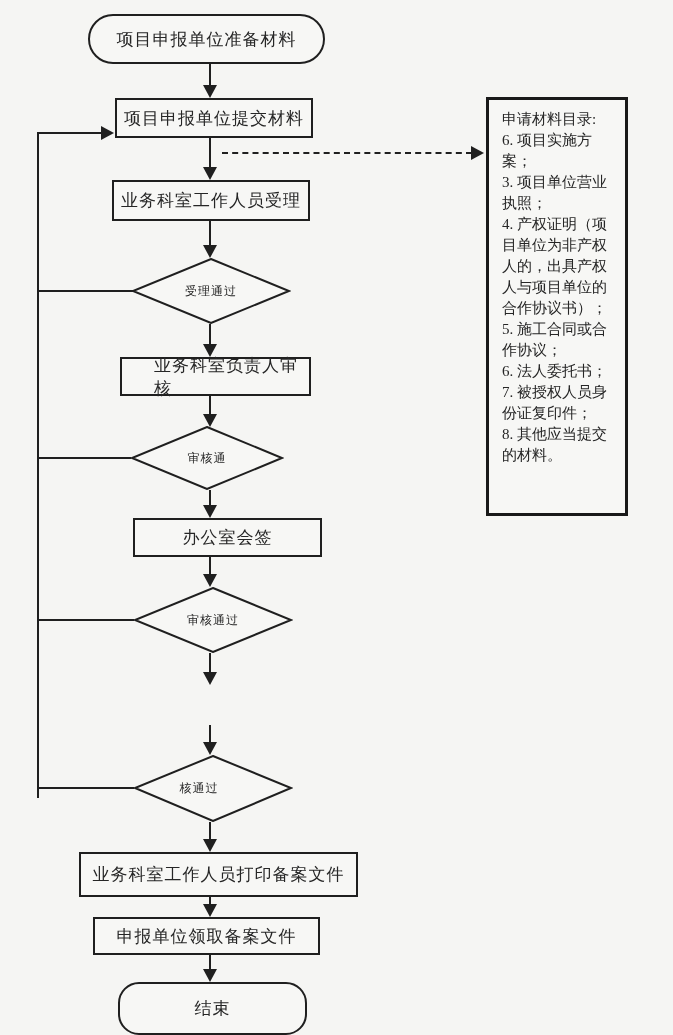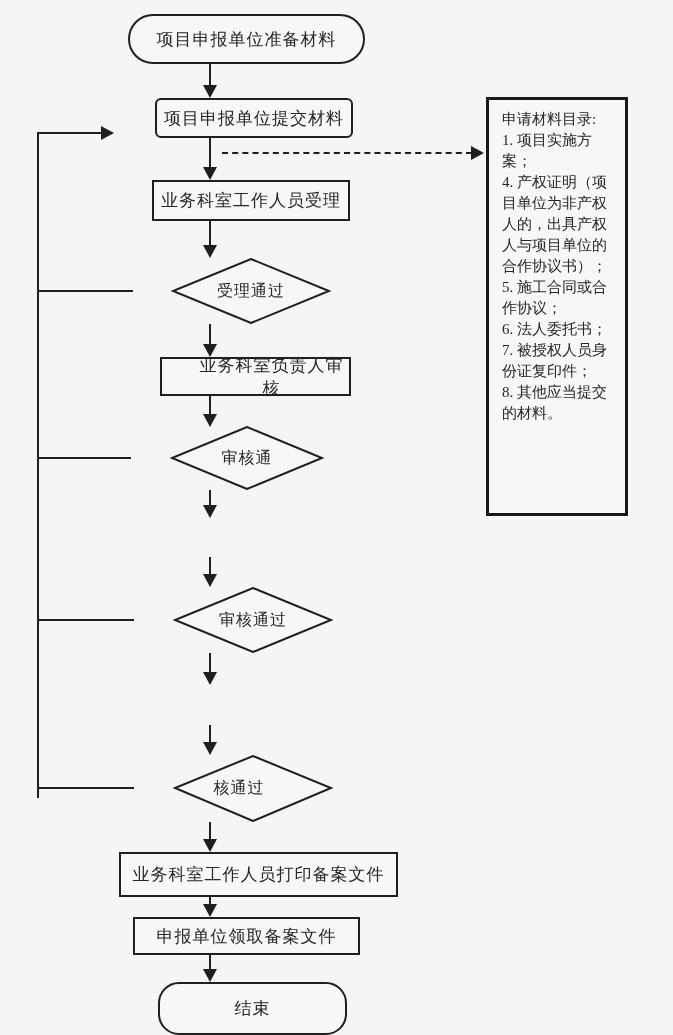--- a/index.html
+++ b/index.html
@@ -2,29 +2,29 @@
 <html><head>
 <meta charset="utf-8">
 <style>
   html,body{margin:0;padding:0;background:#ffffff;}
   .canvas{
     position:relative;width:673px;height:1035px;background:#f5f5f3;
     font-family:"Liberation Serif","DejaVu Serif",serif;color:#262626;overflow:hidden;
   }
   .node{
     position:absolute;box-sizing:border-box;
-    display:flex;align-items:center;justify-content:center;text-align:center;margin-left:40px;
+    display:flex;align-items:center;justify-content:center;
   }
   .process,.terminator{
     border:2px solid #1f1f1f;background:#f7f7f5;font-size:17px;letter-spacing:1px;
   }
   .terminator{border-radius:26px;}
   .decision{background:transparent;}
   .decision svg{position:absolute;left:0;top:0;width:100%;height:100%;}
-  .decision .dlabel{position:relative;font-size:16px;letter-spacing:1px;}
+  .decision .dlabel{position:relative;font-size:12px;letter-spacing:1px;}
   .vline{position:absolute;width:2px;background:#1f1f1f;}
   .hline{position:absolute;height:2px;background:#1f1f1f;}
   .dashedline{position:absolute;height:0;border-top:2px dashed #1f1f1f;}
   .ah-down{position:absolute;width:0;height:0;
     border-left:7px solid transparent;border-right:7px solid transparent;
     border-top:13px solid #1f1f1f;}
   .ah-right{position:absolute;width:0;height:0;
     border-top:7px solid transparent;border-bottom:7px solid transparent;
     border-left:13px solid #1f1f1f;}
   .sidebox{
@@ -37,21 +37,21 @@
 </style>
 </head>
 <body>
 
 <div class="canvas">
 
   <div class="node terminator" style="left:88px;top:14px;width:237px;height:50px;border-radius:26px;">
     <span>项目申报单位准备材料</span>
   </div>
 
-  <div class="node process" style="left:115px;top:98px;width:198px;height:40px;border-radius:6px;">
+  <div class="node process" style="left:115px;top:98px;width:198px;height:40px;">
     <span>项目申报单位提交材料</span>
   </div>
 
   <div class="node process" style="left:112px;top:180px;width:198px;height:41px;">
     <span>业务科室工作人员受理</span>
   </div>
 
   <div class="node decision" style="left:131px;top:258px;width:160px;height:66px;">
     <svg viewBox="0 0 160 66" preserveAspectRatio="none">
       <polygon points="80,1 158,33 80,65 2,33" fill="#f7f7f5" stroke="#1f1f1f" stroke-width="2"></polygon>
@@ -63,20 +63,23 @@
     <span>业务科室负责人审核</span>
   </div>
 
   <div class="node decision" style="left:130px;top:426px;width:154px;height:64px;">
     <svg viewBox="0 0 154 64" preserveAspectRatio="none">
       <polygon points="77,1 152,32 77,63 2,32" fill="#f7f7f5" stroke="#1f1f1f" stroke-width="2"></polygon>
     </svg>
     <span class="dlabel">审核通</span>
   </div>
 
+  <div class="node process" style="left:133px;top:518px;width:189px;height:39px;">
+    <span>办公室会签</span>
+  </div>
 
   <div class="node decision" style="left:133px;top:587px;width:160px;height:66px;">
     <svg viewBox="0 0 160 66" preserveAspectRatio="none">
       <polygon points="80,1 158,33 80,65 2,33" fill="#f7f7f5" stroke="#1f1f1f" stroke-width="2"></polygon>
     </svg>
     <span class="dlabel">审核通过</span>
   </div>
 
 
   <div class="node process" style="left:79px;top:852px;width:279px;height:45px;">
@@ -140,21 +143,22 @@
   <div class="hline" style="left:38px;top:290px;width:95px;"></div>
   <div class="hline" style="left:38px;top:457px;width:93px;"></div>
   <div class="hline" style="left:38px;top:619px;width:96px;"></div>
   <div class="hline" style="left:38px;top:787px;width:96px;"></div>
 
   <div class="dashedline" style="left:222px;top:152px;width:250px;"></div>
   <div class="ah-right" style="left:471px;top:146px;"></div>
 
   <div class="sidebox">
     <div class="mat-item">申请材料目录:</div>
-    <div class="mat-item">1. 项目实施方案；</div>
+    <div class="mat-item">6. 项目实施方案；</div>
+    <div class="mat-item">3. 项目单位营业执照；</div>
     <div class="mat-item">4. 产权证明（项目单位为非产权人的，出具产权人与项目单位的合作协议书）；</div>
     <div class="mat-item">5. 施工合同或合作协议；</div>
     <div class="mat-item">6. 法人委托书；</div>
     <div class="mat-item">7. 被授权人员身份证复印件；</div>
     <div class="mat-item">8. 其他应当提交的材料。</div>
   </div>
 
 </div>
 
 </body></html>

